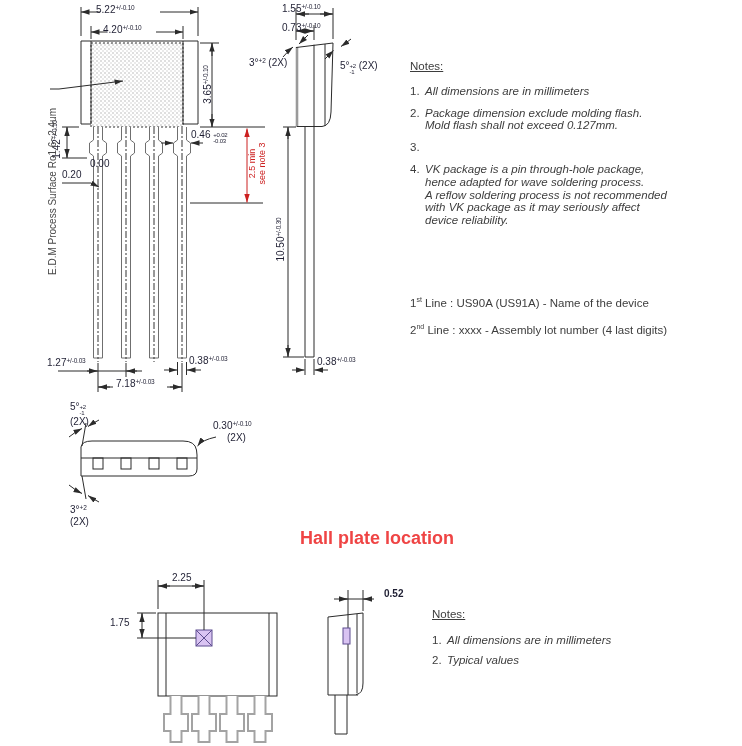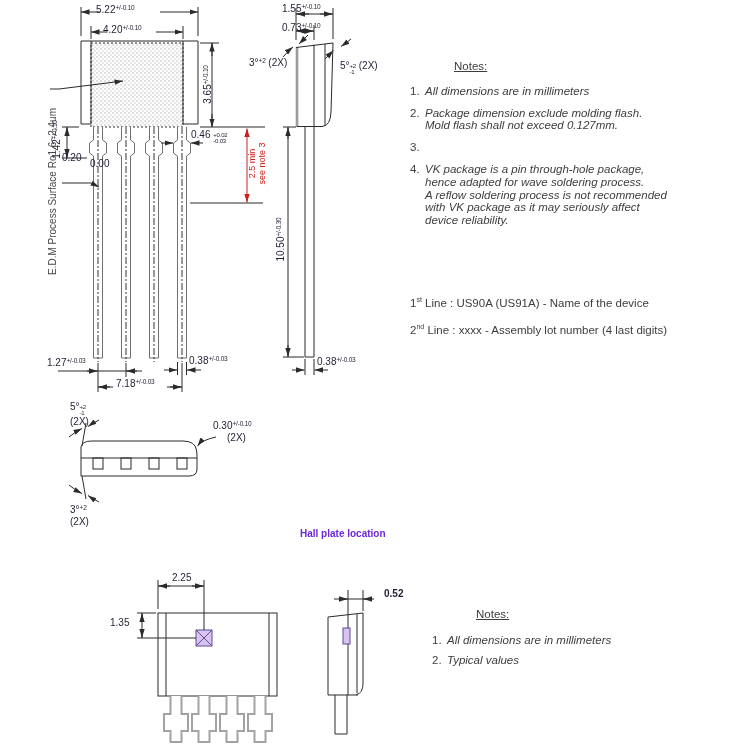--- a/index.html
+++ b/index.html
@@ -7,27 +7,27 @@
           font-family:"Liberation Sans","DejaVu Sans",sans-serif;}
   svg{position:absolute;left:0;top:0;}
   .dim{position:absolute;font-size:10px;color:#1f1f33;white-space:nowrap;letter-spacing:0;}
   .dim .tol{font-size:6.5px;position:relative;top:-3.5px;letter-spacing:-0.2px;}
   .stack{display:inline-flex;flex-direction:column;font-size:6px;line-height:5.5px;
          vertical-align:1px;letter-spacing:-0.2px;}
   .rot{transform:rotate(-90deg);transform-origin:center;text-align:center;}
   .red{color:#cc2020;}
   .small{font-size:9px;line-height:9.5px;}
   .notes{position:absolute;color:#3d3d3d;font-size:11.5px;line-height:12.8px;}
-  .notes .title{text-decoration:underline;margin-bottom:12px;margin-left:44px;}
+  .notes .title{text-decoration:underline;margin-bottom:12px;}
   .note{display:flex;margin-bottom:9px;}
   .note .n{width:15px;flex:none;}
   .note .t{white-space:pre-line;font-style:italic;}
   .mline{margin-bottom:11px;}
   sup{font-size:7px;}
-  .halltitle{position:absolute;font-size:10px;font-weight:bold;color:#6d28d9;}
+  .halltitle{position:absolute;font-size:18px;font-weight:bold;color:#ef4444;}
 </style>
 </head>
 <body>
 
 <div id="canvas">
 
 <svg width="742" height="746" viewBox="0 0 742 746">
   <defs>
     <marker id="ma" orient="auto" markerWidth="9" markerHeight="7" refX="8.5" refY="3.5">
       <path d="M0,0.8 L8.5,3.5 L0,6.2 Z" fill="#2b2b2b"></path>
@@ -232,21 +232,21 @@
     <path d="M372,599 L363.5,599" marker-end="url(#ma)"></path>
   </g>
 </svg>
 
   <div class="dim" style="left:96px;top:4px;"><span>5.22</span><span class="tol">+/-0.10</span></div>
   <div class="dim" style="left:103px;top:24px;"><span>4.20</span><span class="tol">+/-0.10</span></div>
   <div class="dim rot" style="left:179px;top:79px;width:56px;"><span>3.65</span><span class="tol">+/-0.10</span></div>
   <div class="dim rot" style="left:29px;top:134px;width:54px;"><span>1.42</span><span class="tol">+/-0.10</span></div>
   <div class="dim rot" style="left:-54px;top:186px;width:212px;font-size:10px;color:#474747;"><span>E.D.M Process Surface Ro1.6~2.4um</span></div>
   <div class="dim" style="left:62px;top:158px;padding-left:28px;"><span>0.00</span></div>
-  <div class="dim" style="left:62px;top:152px;"><span>0.20</span></div>
+  <div class="dim" style="left:62px;top:169px;"><span>0.20</span></div>
   <div class="dim" style="left:191px;top:129px;"><span>0.46</span>&nbsp;<span class="stack">
         <span>+0.02</span>
         <span>-0.03</span>
       </span></div>
   <div class="dim rot red small" style="left:229px;top:154px;width:56px;">
       <div>2.5 min</div>
       <div>see note 3</div>
     </div>
   <div class="dim" style="left:47px;top:357px;"><span>1.27</span><span class="tol">+/-0.03</span></div>
   <div class="dim" style="left:116px;top:378px;"><span>7.18</span><span class="tol">+/-0.03</span></div>
@@ -302,21 +302,21 @@
       </div>
   </div>
 
   <div class="notes" style="left:410px;top:294px;width:330px;">
     <div class="mline"><span>1</span><sup>st</sup><span> Line : US90A (US91A) - Name of the device</span></div>
     <div class="mline"><span>2</span><sup>nd</sup><span> Line : xxxx - Assembly lot number (4 last digits)</span></div>
   </div>
 
   <div class="halltitle" style="left:300px;top:528px;width:180px;">Hall plate location</div>
   <div class="dim" style="left:172px;top:572px;">2.25</div>
-  <div class="dim" style="left:110px;top:617px;">1.35</div>
+  <div class="dim" style="left:110px;top:617px;">1.75</div>
   <div class="dim" style="left:384px;top:588px;font-weight:bold;">0.52</div>
 
   <div class="notes" style="left:432px;top:608px;width:280px;">
     <div class="title" style="margin-bottom:13px;">Notes:</div>
     <div class="note" style="margin-bottom:7px;">
         <span class="n">1.</span>
         <span class="t">All dimensions are in millimeters</span>
       </div>
     <div class="note">
         <span class="n">2.</span>

